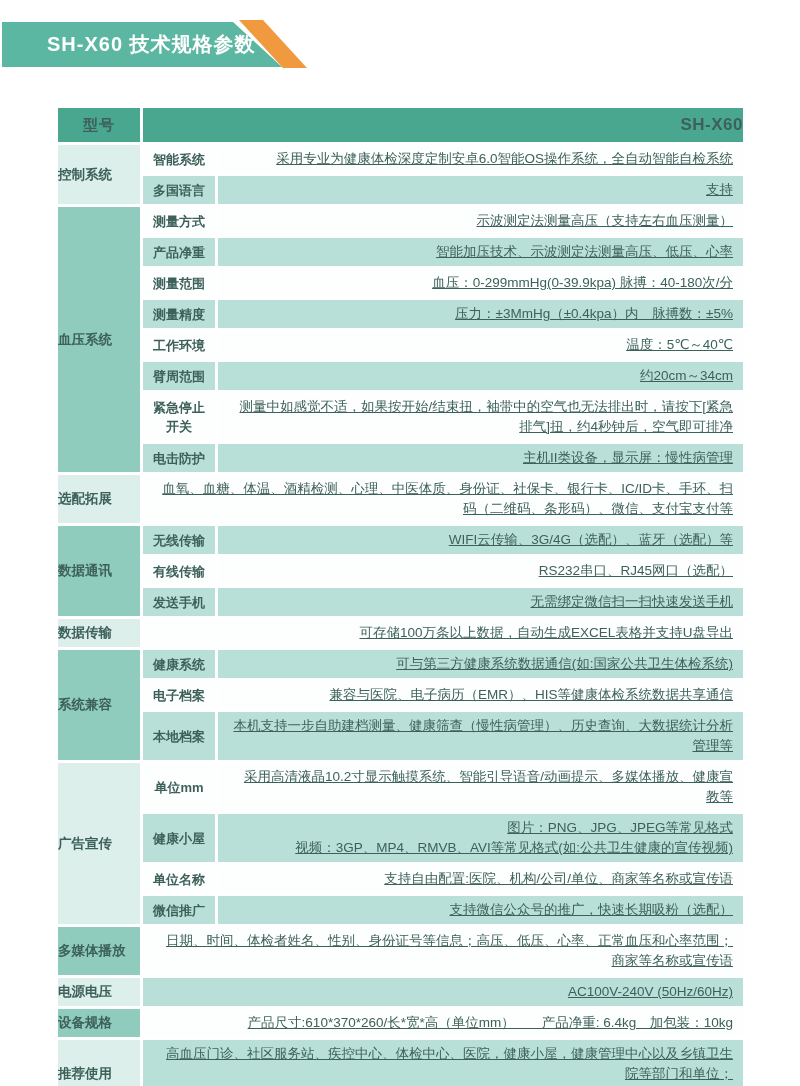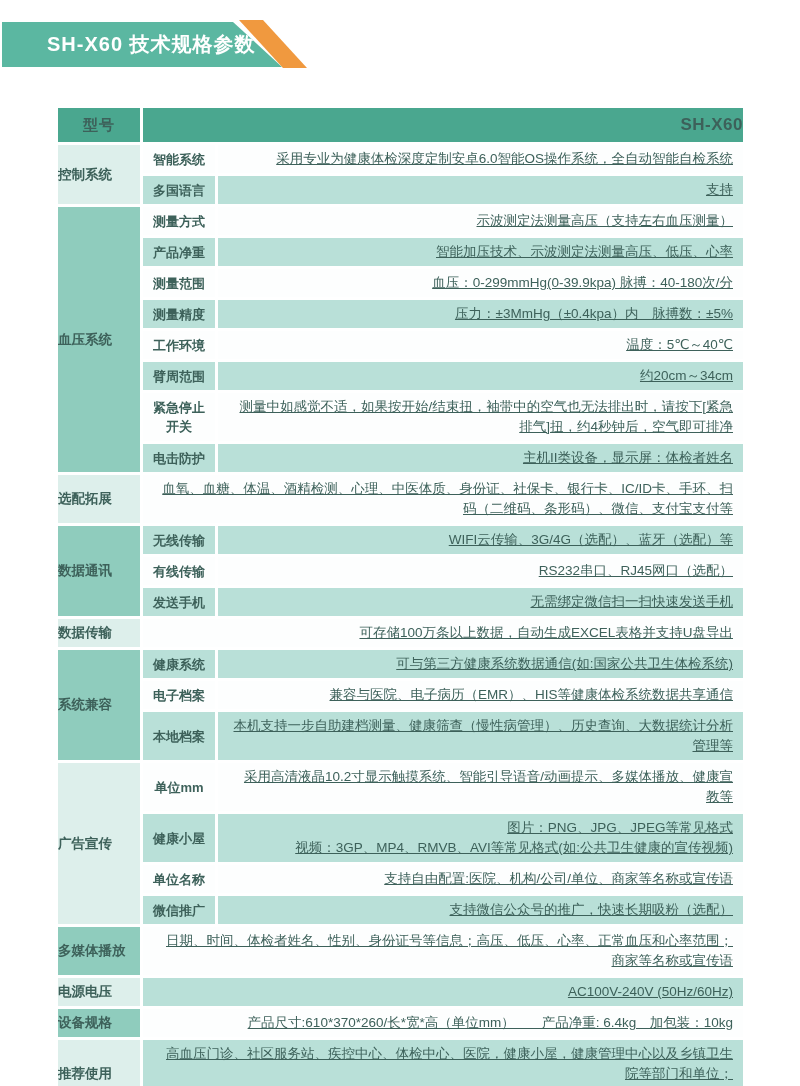--- a/index.html
+++ b/index.html
@@ -183,21 +183,21 @@
             <td class="lbl">臂周范围</td>
             <td class="val">约20cm～34cm</td>
           </tr>
           <tr class="r-white">
             <td class="lbl">紧急停止
 开关</td>
             <td class="val">测量中如感觉不适，如果按开始/结束扭，袖带中的空气也无法排出时，请按下[紧急排气]扭，约4秒钟后，空气即可排净</td>
           </tr>
           <tr class="r-teal">
             <td class="lbl">电击防护</td>
-            <td class="val">主机II类设备，显示屏：体检者姓名</td>
+            <td class="val">主机II类设备，显示屏：慢性病管理</td>
           </tr>
           <tr class="r-white">
             <td class="cat cat-light" rowspan="1">选配拓展</td>
             <td class="val" colspan="2">血氧、血糖、体温、酒精检测、心理、中医体质、身份证、社保卡、银行卡、IC/ID卡、手环、扫码（二维码、条形码）、微信、支付宝支付等</td>
           </tr>
           <tr class="r-teal">
             <td class="cat cat-med" rowspan="3">数据通讯</td>
             <td class="lbl">无线传输</td>
             <td class="val">WIFI云传输、3G/4G（选配）、蓝牙（选配）等</td>
           </tr>

